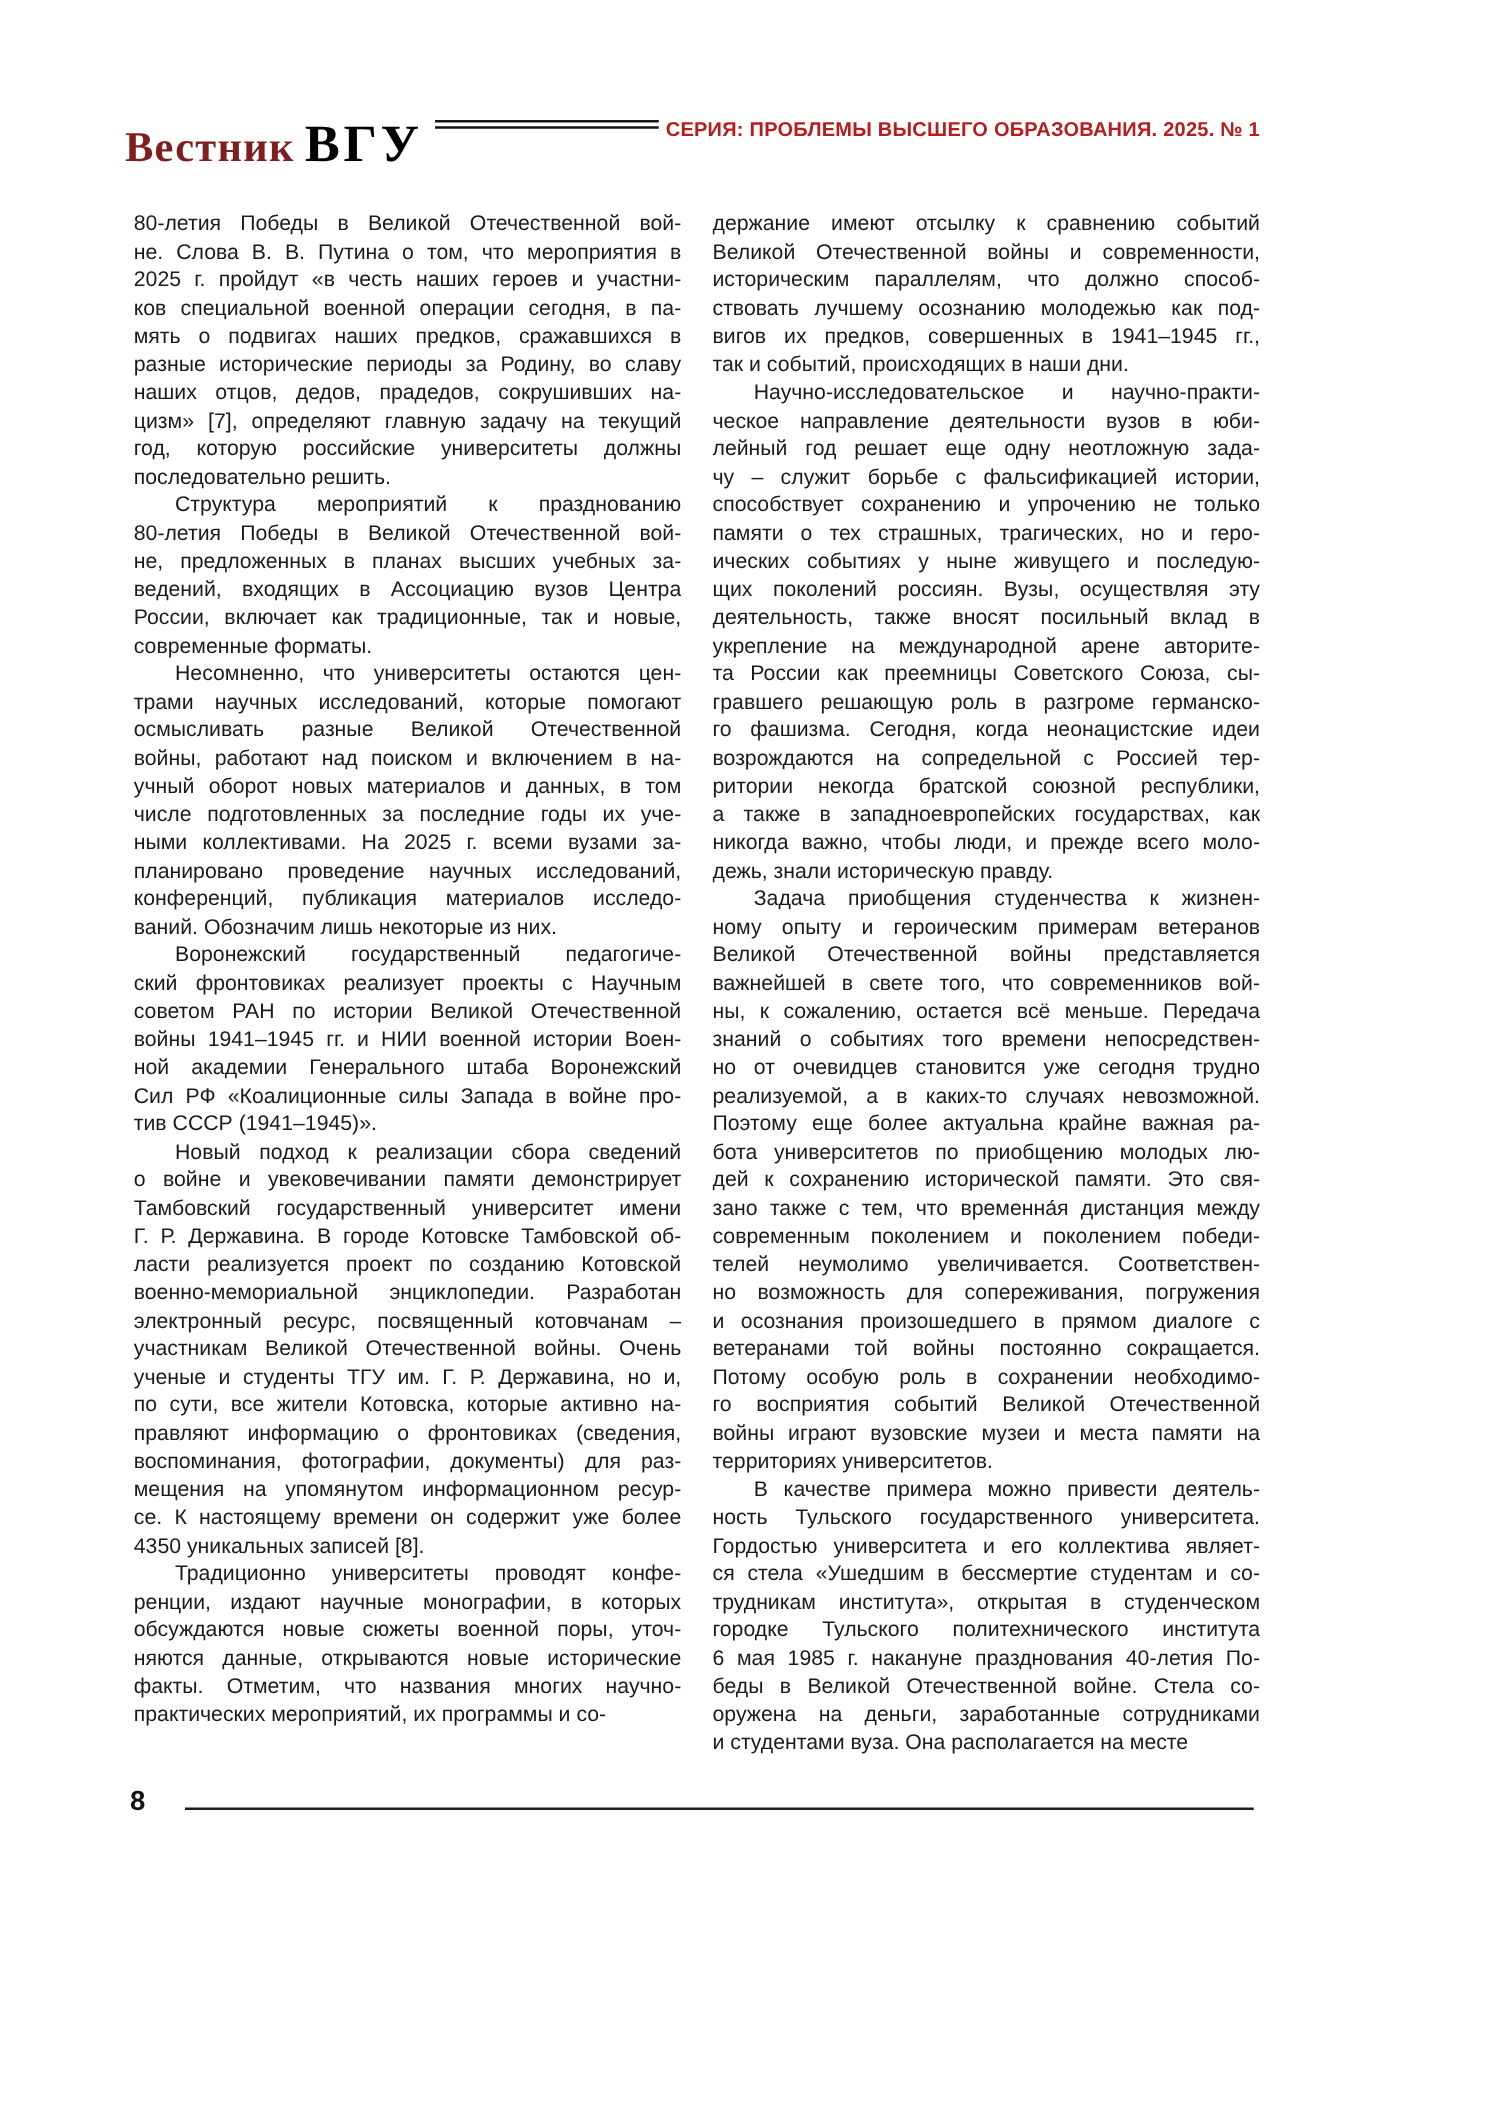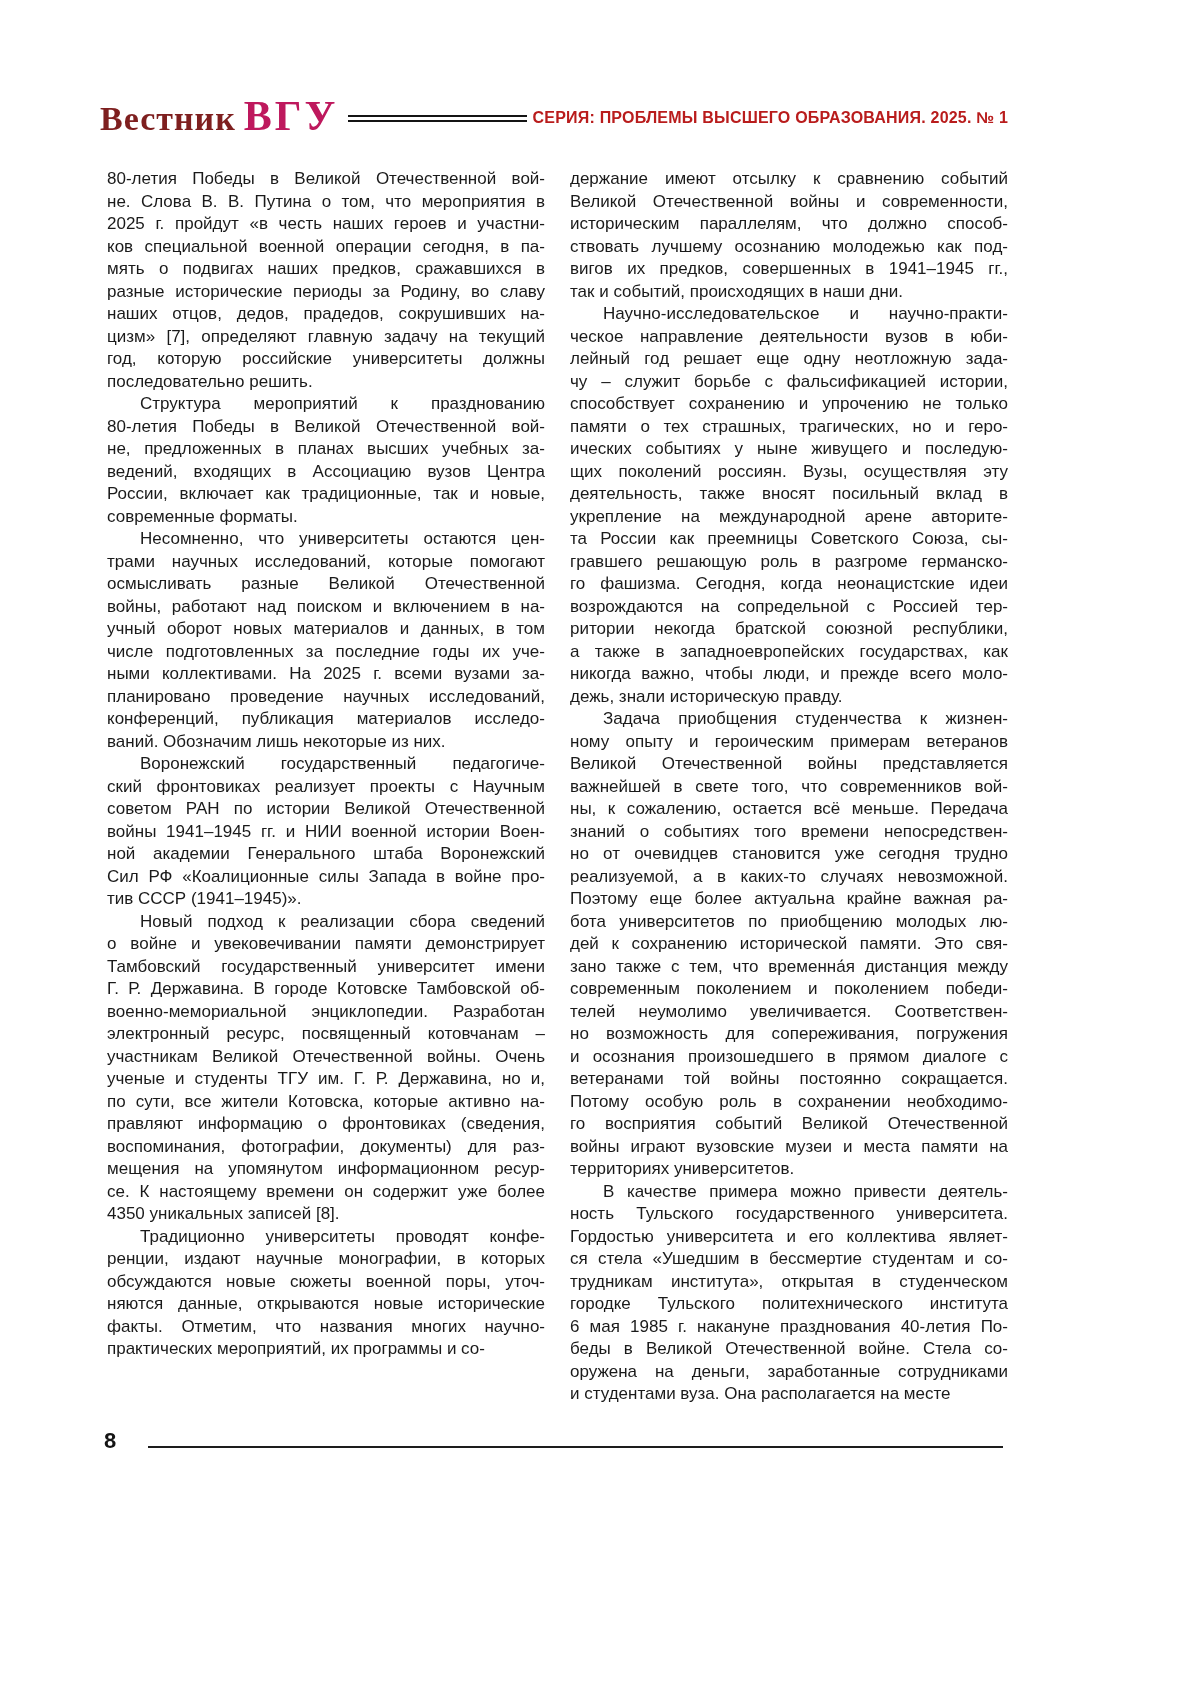--- a/index.html
+++ b/index.html
@@ -14,36 +14,36 @@
     overflow:hidden;
   }
 
   
   .header-row {
     position:absolute;
     left:100px;
     top:92px;
     width:908px;
     display:flex;
-    align-items:center;
+    align-items:flex-start;
   }
   .logo { white-space:nowrap; display:flex; align-items:baseline; }
   .logo-vestnik {
     font-family:"Liberation Serif", serif;
     font-weight:bold;
     font-size:34px;
     letter-spacing:1px;
     color:#7e1f1f;
   }
   .logo-vgu {
     font-family:"Liberation Serif", serif;
     font-weight:bold;
     font-size:42px;
     letter-spacing:3px;
-    color:#be185d;
+    color:#000000;
     margin-left:8px;
   }
   .header-rule {
     flex:1;
     height:7px;
     border-top:2px solid #141414;
     border-bottom:2px solid #141414;
     margin:4px 6px 0 10px;
   }
   .series-title {
@@ -150,20 +150,21 @@
         <div class="line">войны 1941–1945 гг. и НИИ военной истории Воен-</div>
         <div class="line">ной академии Генерального штаба Воронежский</div>
         <div class="line">Сил РФ «Коалиционные силы Запада в войне про-</div>
         <div class="line last">тив СССР (1941–1945)».</div>
       </div>
       <div class="para">
         <div class="line first-indent">Новый подход к реализации сбора сведений</div>
         <div class="line">о войне и увековечивании памяти демонстрирует</div>
         <div class="line">Тамбовский государственный университет имени</div>
         <div class="line">Г. Р. Державина. В городе Котовске Тамбовской об-</div>
+        <div class="line">ласти реализуется проект по созданию Котовской</div>
         <div class="line">военно-мемориальной энциклопедии. Разработан</div>
         <div class="line">электронный ресурс, посвященный котовчанам –</div>
         <div class="line">участникам Великой Отечественной войны. Очень</div>
         <div class="line">ученые и студенты ТГУ им. Г. Р. Державина, но и,</div>
         <div class="line">по сути, все жители Котовска, которые активно на-</div>
         <div class="line">правляют информацию о фронтовиках (сведения,</div>
         <div class="line">воспоминания, фотографии, документы) для раз-</div>
         <div class="line">мещения на упомянутом информационном ресур-</div>
         <div class="line">се. К настоящему времени он содержит уже более</div>
         <div class="line last">4350 уникальных записей [8].</div>

